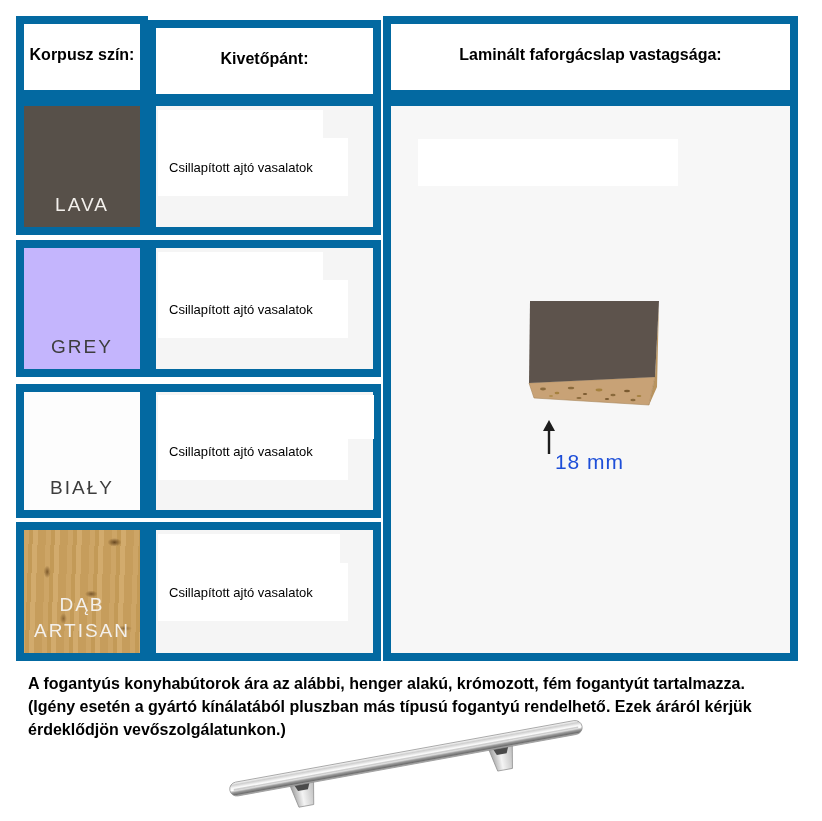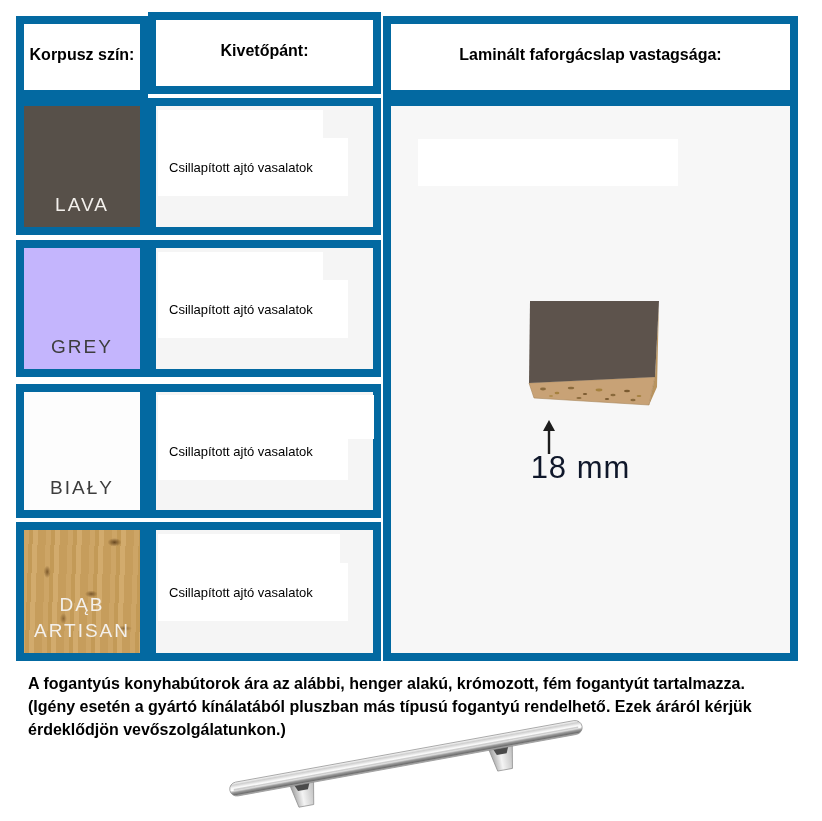--- a/index.html
+++ b/index.html
@@ -5,21 +5,21 @@
   html,body{margin:0;padding:0;}
   body{
     width:822px;height:821px;position:relative;background:#ffffff;
     font-family:"Liberation Sans", sans-serif;color:#000;overflow:hidden;
   }
   .cell{position:absolute;box-sizing:border-box;border:8px solid #0369a1;background:#fff;}
   
   .hdr{display:flex;justify-content:center;align-items:flex-start;padding-top:22px;
        font-weight:bold;font-size:16px;color:#000;}
   .hdr-korpusz{left:16px;top:16px;width:132px;height:82px;}
-  .hdr-kivet  {left:148px;top:12px;width:233px;height:82px;}
+  .hdr-kivet  {left:148px;top:20px;width:233px;height:82px;}
   .hdr-lam    {left:383px;top:16px;width:415px;height:82px;}
   
   .swatch{left:16px;width:132px;}
   .r1{top:98px;height:137px;}
   .r2{top:240px;height:137px;}
   .r3{top:384px;height:134px;}
   .r4{top:522px;height:139px;}
   .swatch-label{
     position:absolute;left:0;right:0;bottom:9px;text-align:center;
     font-weight:300;font-size:19px;letter-spacing:2px;line-height:26px;
@@ -43,22 +43,22 @@
   .hinge-text{
     position:absolute;left:13px;top:50%;transform:translateY(-50%);
     font-weight:normal;font-size:13px;white-space:nowrap;color:#000;
   }
   
   .panel{left:383px;top:98px;width:415px;height:563px;background:#f7f7f7;}
   .panel-patch{left:27px;top:33px;width:260px;height:47px;}
   .plank{position:absolute;left:136px;top:193px;}
   .arrow-up{position:absolute;left:151px;top:314px;}
   .thickness{
-    position:absolute;left:102px;top:344px;width:175px;text-align:center;
-    font-size:31px;font-weight:400;letter-spacing:1px;color:#0f172a;
+    position:absolute;left:111px;top:344px;width:175px;text-align:center;
+    font-size:21px;font-weight:400;letter-spacing:1px;color:#1d4ed8;
   }
   
   .note{position:absolute;left:28px;top:672px;width:775px;
         font-weight:bold;font-size:16px;line-height:23px;color:#000;}
   
   .handle{position:absolute;left:222px;top:712px;}
 </style>
 </head>
 <body>
 

